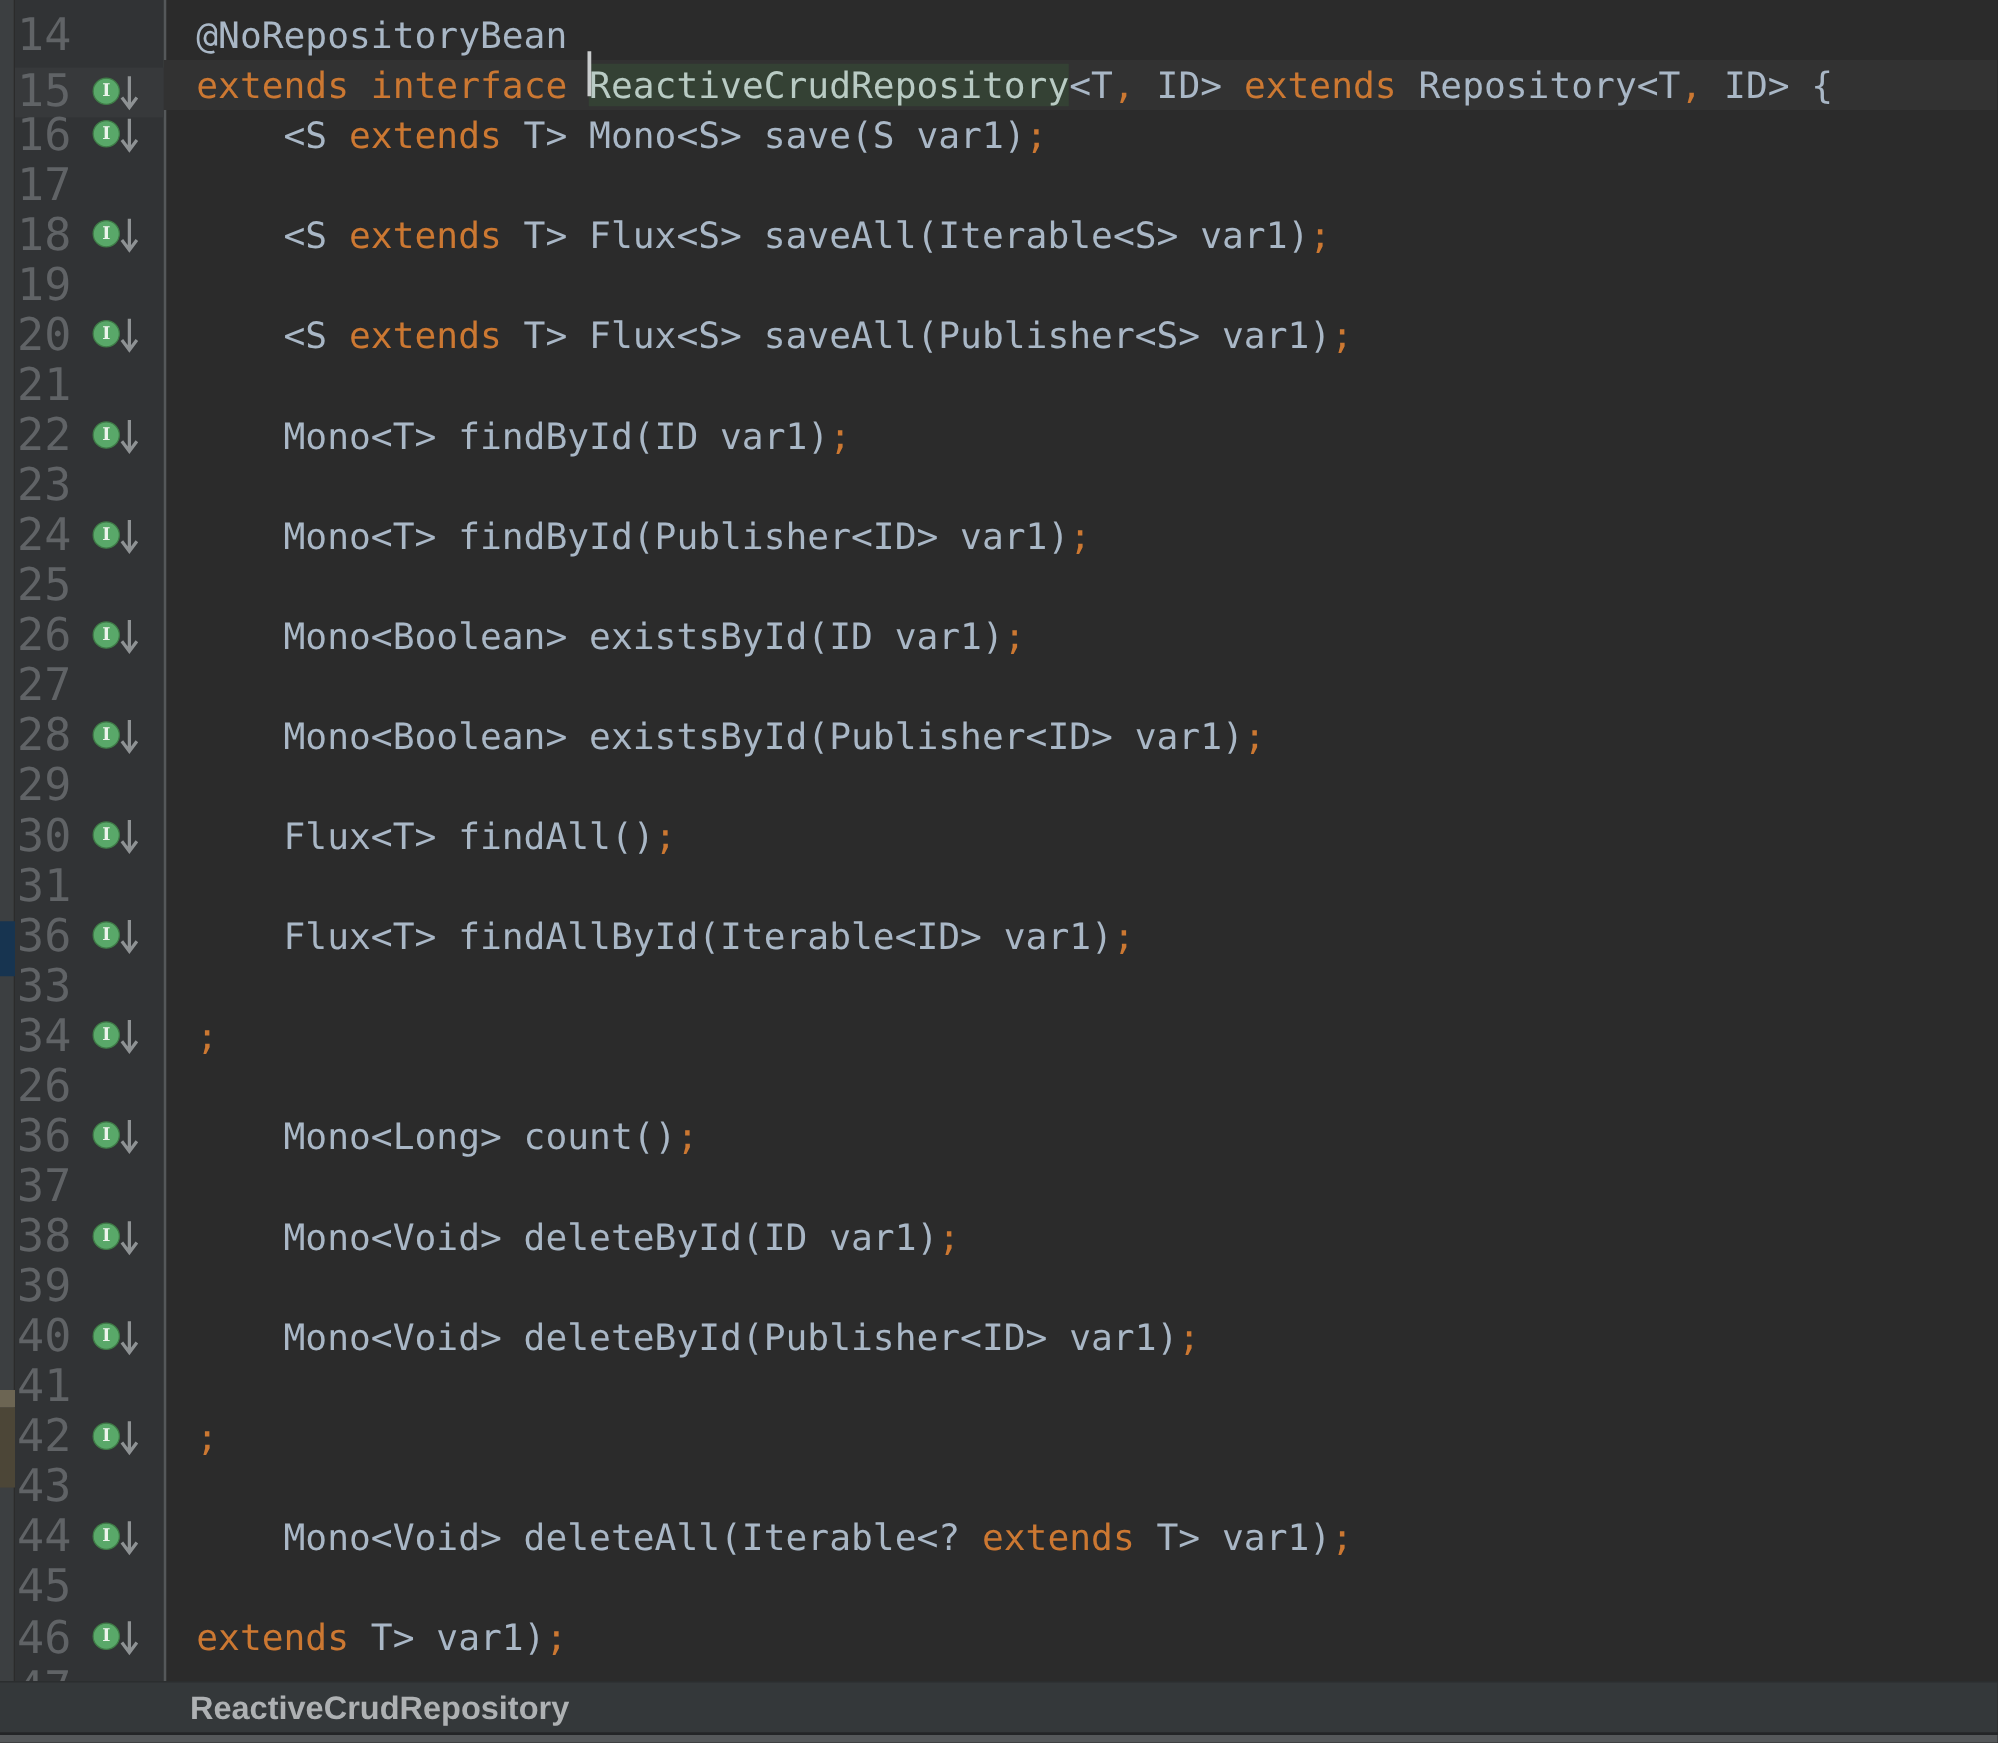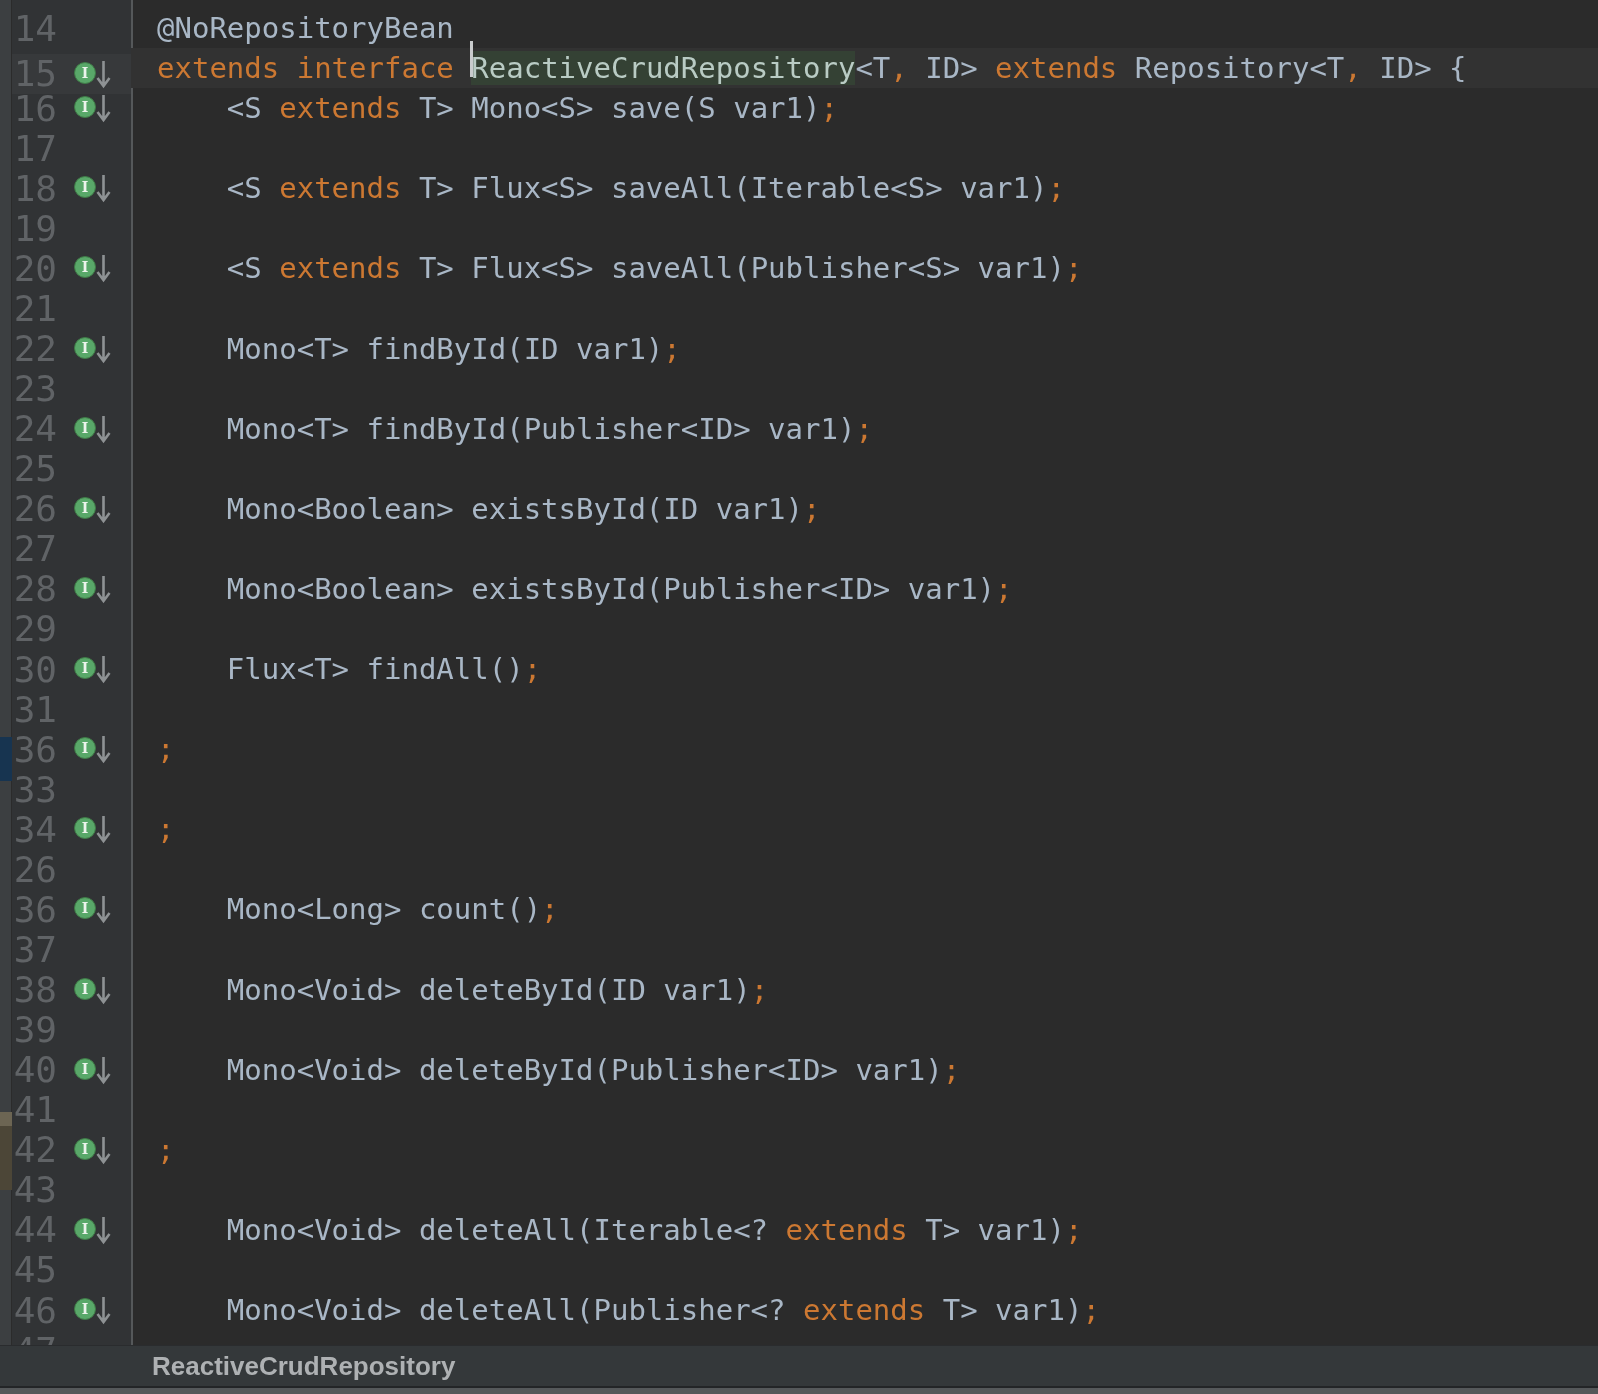--- a/index.html
+++ b/index.html
@@ -274,20 +274,21 @@
         <div class="g">
           <div class="lnum">36</div>
           <div class="impl-icon">
             <span class="circ">I</span>
             <svg width="17" height="33">
               <path d="M8.5 2 V25 M2.5 19 L8.5 27 L14.5 19" stroke="#8E9294" stroke-width="2.6" fill="none"></path>
             </svg>
           </div>
         </div>
         <div class="code">
+          <span class="tk tk-p">    Flux&lt;T&gt; findAllById(Iterable&lt;ID&gt; var1)</span>
           <span class="tk tk-k">;</span>
         </div>
       </div>
       <div class="row">
         <div class="g">
           <div class="lnum">33</div>
         </div>
         <div class="code"></div>
       </div>
       <div class="row">
@@ -420,21 +421,20 @@
         <div class="g">
           <div class="lnum">46</div>
           <div class="impl-icon">
             <span class="circ">I</span>
             <svg width="17" height="33">
               <path d="M8.5 2 V25 M2.5 19 L8.5 27 L14.5 19" stroke="#8E9294" stroke-width="2.6" fill="none"></path>
             </svg>
           </div>
         </div>
         <div class="code">
-          <span class="tk tk-p">    Mono&lt;Void&gt; deleteAll(Publisher&lt;? </span>
           <span class="tk tk-k">extends</span>
           <span class="tk tk-p"> T&gt; var1)</span>
           <span class="tk tk-k">;</span>
         </div>
       </div>
       <div class="row">
         <div class="g">
           <div class="lnum">47</div>
         </div>
         <div class="code"></div>

